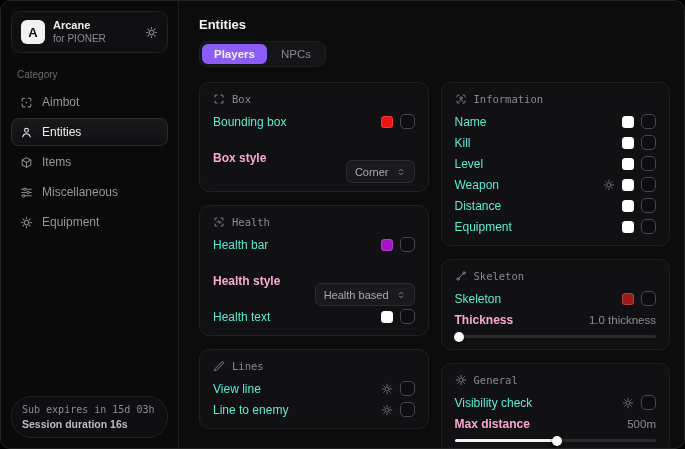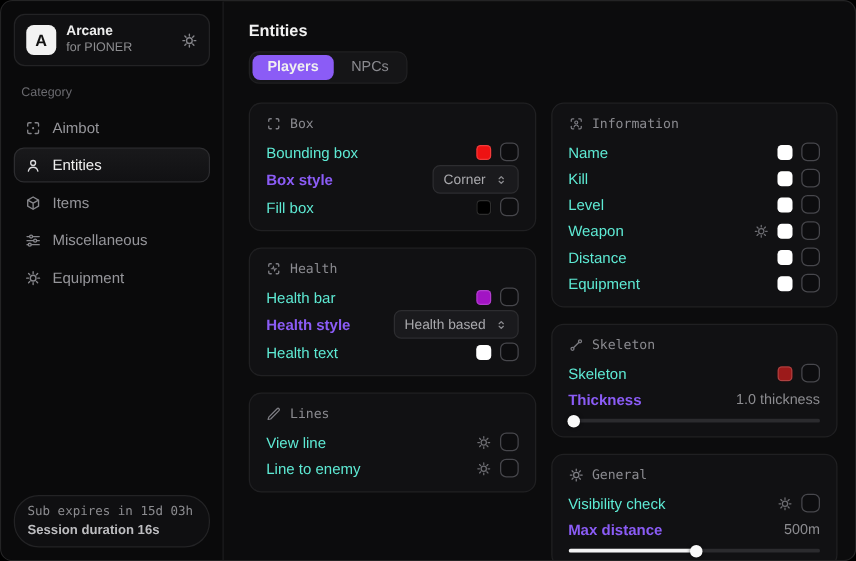--- a/index.html
+++ b/index.html
@@ -32,26 +32,26 @@
   .tab{font-size:11.5px;padding:4px 12px;border-radius:6px;color:#8a8a8f;cursor:pointer;}
   .tab.active{background:#8b5cf6;color:#f0f0f0;font-weight:bold;}
   .columns{display:flex;gap:12px;margin-top:15px;align-items:flex-start;}
   .col{flex:1;display:flex;flex-direction:column;gap:13px;min-width:0;}
 
   .card{background:#111113;border:1px solid #202022;border-radius:10px;padding:7px 13px 8px;}
   .card-head{display:flex;align-items:center;gap:7px;color:#8a8a8f;font-family:"DejaVu Sans Mono",monospace;font-size:10.5px;height:18px;margin-bottom:3px;}
   .card-head .ic{display:flex;color:#7e7e84;}
   .row{display:flex;align-items:center;justify-content:space-between;min-height:21px;gap:8px;}
   .row-label{font-size:12px;color:#5eead4;white-space:nowrap;}
-  .row-label.strong{color:#8b5cf6;font-weight:bold;font-size:12px;}
+  .row-label.strong{color:#f9a8d4;font-weight:bold;font-size:12px;}
   .controls{display:flex;align-items:center;gap:7px;}
   .swatch{width:12px;height:12px;border-radius:3.5px;box-shadow:inset 0 0 0 1px rgba(255,255,255,.18);}
   .checkbox{width:15px;height:15px;border:1.5px solid #47474c;border-radius:5px;background:#0d0d0f;box-sizing:border-box;cursor:pointer;}
   .mini-gear{display:flex;color:#6d6d72;cursor:pointer;}
-  .dropdown{display:flex;align-items:center;gap:7px;height:21px;padding:0 8px;background:#1a1a1d;border:1px solid #2d2d30;border-radius:6px;cursor:pointer;}
+  .dropdown{display:flex;align-items:center;gap:7px;height:21px;padding:0 8px;background:#1a1a1d;border:1px solid #2d2d30;border-radius:6px;cursor:pointer;margin-top:28px;}
   .dropdown-value{font-size:11px;color:#a9a9ad;white-space:nowrap;}
   .dropdown .ic{display:flex;color:#8c8c90;}
   .slider-value{font-size:11.5px;color:#8c8c90;white-space:nowrap;}
   .slider{position:relative;height:10px;margin-top:1px;cursor:pointer;}
   .slider-track{position:absolute;top:4px;left:0;right:0;height:3px;border-radius:2px;background:#2b2b2e;}
   .slider-fill{position:absolute;top:4px;left:0;height:3px;border-radius:2px;background:#f2f2f2;}
   .slider-thumb{position:absolute;top:0.5px;width:10px;height:10px;border-radius:50%;background:#fafafa;transform:translateX(-3px);box-shadow:0 0 3px rgba(0,0,0,.6);}
   svg{display:block;}
 </style>
 </head>
@@ -208,27 +208,20 @@
             <span class="row-label strong">Box style</span>
             <span class="dropdown">
               <span class="dropdown-value">Corner</span>
               <span class="ic">
                   <svg width="10" height="10">
                     <use href="#i-unfold"></use>
                   </svg>
                 </span>
             </span>
           </div>
-          <div class="row">
-            <span class="row-label">Fill box</span>
-            <span class="controls">
-              <span class="swatch" style="background-color: rgb(0, 0, 0);"></span>
-              <span class="checkbox"></span>
-            </span>
-          </div>
         </div>
 
         <div class="card">
           <div class="card-head">
             <span class="ic">
                 <svg width="12" height="12">
                   <use href="#i-pulse"></use>
                 </svg>
               </span>
             <span>Health</span>

